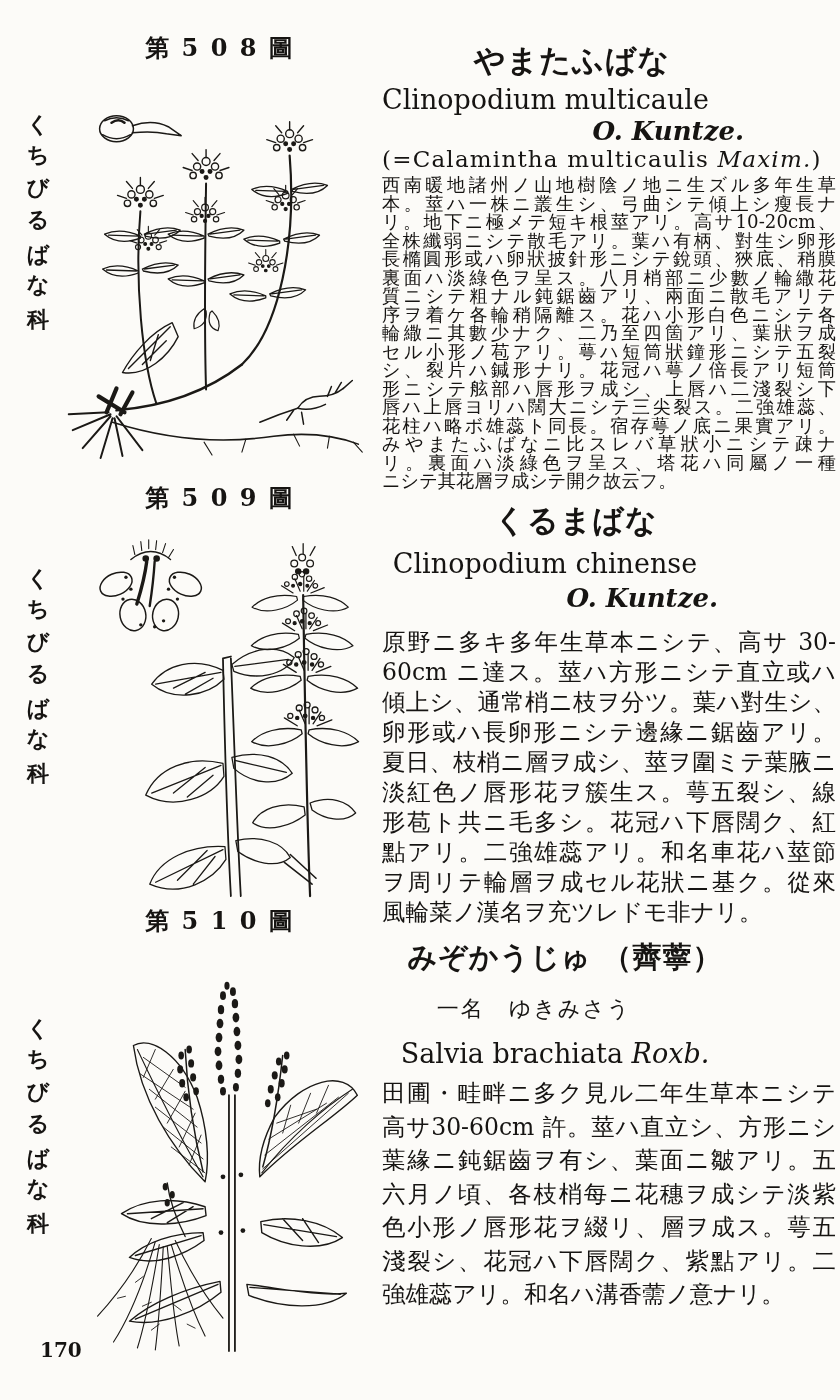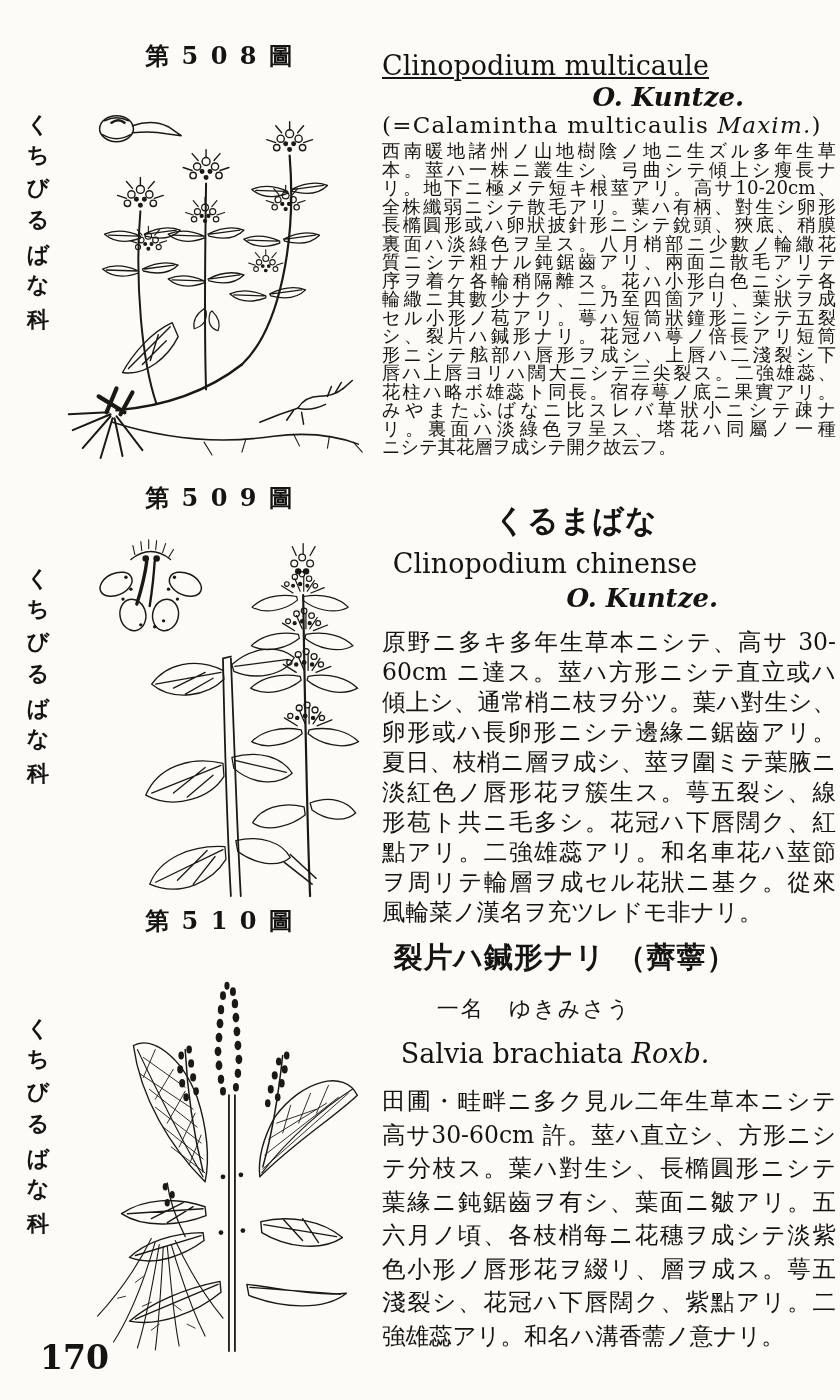--- a/index.html
+++ b/index.html
@@ -18,29 +18,29 @@
   .latin i, .author i{font-style:italic;}
   .author{font-size:26px;font-style:italic;text-align:right;font-weight:600;}
   .synonym{font-size:23px;letter-spacing:1.2px;white-space:nowrap;}
   .alias{font-size:22px;text-align:center;letter-spacing:2px;}
   
   .bline{text-align:justify;text-align-last:justify;text-justify:inter-character;}
   .bline:last-child{text-align-last:left;}
   .body1 .bline{font-size:18.2px;line-height:18.5px;}
   .body2 .bline{font-size:23.5px;line-height:30px;}
   .body3 .bline{font-size:23.5px;line-height:33.5px;}
-  .pagenum{font-size:33px;font-weight:700;}
+  .pagenum{font-size:20px;font-weight:700;}
   svg{display:block;}
   .ink{stroke:#1b1916;fill:none;stroke-linecap:round;stroke-linejoin:round;}
   .inkf{fill:#1b1916;stroke:none;}
 </style>
 </head>
 <body>
 
-<div class="abs fig-caption" style="top:40px;">第 5 0 8 圖</div>
+<div class="abs fig-caption" style="top:32px;">第 5 0 8 圖</div>
 <div class="abs family" style="top:98px;">くちびるばな科</div>
 
 <div class="abs" style="left:52px;top:72px;">
 <svg viewBox="0 0 330 400" width="334" height="398">
   <defs>
     <g id="cl" class="ink" stroke-width="1.4">
       <circle cx="0" cy="-14" r="4"></circle>
           <circle cx="-9" cy="-9" r="3.6"></circle>
           <circle cx="9" cy="-9" r="3.6"></circle>
       <circle cx="-13" cy="0" r="3.2"></circle>
@@ -97,21 +97,22 @@
 
   <g class="ink" stroke-width="1.5">
     <path d="M206,352 Q225,344 244,338"></path>
     <path d="M244,338 Q252,326 266,326 Q280,326 290,318 M244,338 Q258,341 272,334"></path>
     <path d="M290,318 l9,-8 M282,322 l6,-10 M274,326 l4,-10 M240,340 l-7,10 M248,342 l2,12"></path>
   </g>
 </svg>
 </div>
 
 <div class="abs col" style="top:40px;">
-  <div class="latin" style="padding-right:130px;margin-top:10px;text-decoration:underline;">Clinopodium multicaule</div>
+  <div class="kana-title" style="padding-right:74px;">やまたふばな</div>
+  <div class="latin" style="padding-right:130px;margin-top:2px;">Clinopodium multicaule</div>
   <div class="author" style="padding-right:92px;margin-top:1px;">O. Kuntze.</div>
   <div class="synonym"><span>(=Calamintha multicaulis </span><i>Maxim.</i><span>)</span></div>
   <div class="body1" style="margin-top:4px;">
       <div class="bline">西南暖地諸州ノ山地樹陰ノ地ニ生ズル多年生草</div>
       <div class="bline">本。莖ハ一株ニ叢生シ、弓曲シテ傾上シ瘦長ナ</div>
       <div class="bline">リ。地下ニ極メテ短キ根莖アリ。高サ10-20cm、</div>
       <div class="bline">全株纖弱ニシテ散毛アリ。葉ハ有柄、對生シ卵形</div>
       <div class="bline">長橢圓形或ハ卵狀披針形ニシテ銳頭、狹底、稍膜</div>
       <div class="bline">裏面ハ淡綠色ヲ呈ス。八月梢部ニ少數ノ輪繖花</div>
       <div class="bline">質ニシテ粗ナル鈍鋸齒アリ、兩面ニ散毛アリテ</div>
@@ -291,27 +292,26 @@
   </g>
 
   <g class="ink" stroke-width="1.1">
     <path d="M100,305 C90,340 78,375 58,406 M104,308 C98,345 92,380 82,412 M108,310 C106,348 104,382 100,414 M112,310 C116,348 118,380 124,410 M116,308 C126,342 136,372 150,400 M96,302 C82,330 64,356 42,380 M120,304 C134,334 150,360 168,382"></path>
     <path d="M88,340 l-8,6 M96,366 l-9,4 M104,388 l-8,6 M118,368 l8,6 M132,388 l8,4 M70,360 l-8,2" stroke-width="0.9"></path>
   </g>
 </svg>
 </div>
 
 <div class="abs col" style="top:938px;">
-  <div class="kana-title" style="font-size:29px;padding-right:88px;">裂片ハ鍼形ナリ （薺薴）</div>
+  <div class="kana-title" style="font-size:29px;padding-right:88px;">みぞかうじゅ （薺薴）</div>
   <div class="alias" style="padding-right:150px;margin-top:16px;">一名　ゆきみさう</div>
   <div class="latin" style="padding-right:108px;margin-top:14px;"><span>Salvia brachiata </span><i>Roxb.</i></div>
-  <div class="body3" style="margin-top:16px;">
+  <div class="body3" style="margin-top:8px;">
       <div class="bline">田圃・畦畔ニ多ク見ル二年生草本ニシテ</div>
       <div class="bline">高サ30-60cm 許。莖ハ直立シ、方形ニシ</div>
-      <div class="bline">テ分枝ス。葉ハ對生シ、長橢圓形ニシテ</div>
       <div class="bline">葉緣ニ鈍鋸齒ヲ有シ、葉面ニ皺アリ。五</div>
       <div class="bline">六月ノ頃、各枝梢每ニ花穗ヲ成シテ淡紫</div>
       <div class="bline">色小形ノ唇形花ヲ綴リ、層ヲ成ス。萼五</div>
       <div class="bline">淺裂シ、花冠ハ下唇闊ク、紫點アリ。二</div>
       <div class="bline">強雄蕊アリ。和名ハ溝香薷ノ意ナリ。</div>
     </div>
 </div>
 
 <div class="abs pagenum" style="left:40px;top:1338px;">170</div>
 

